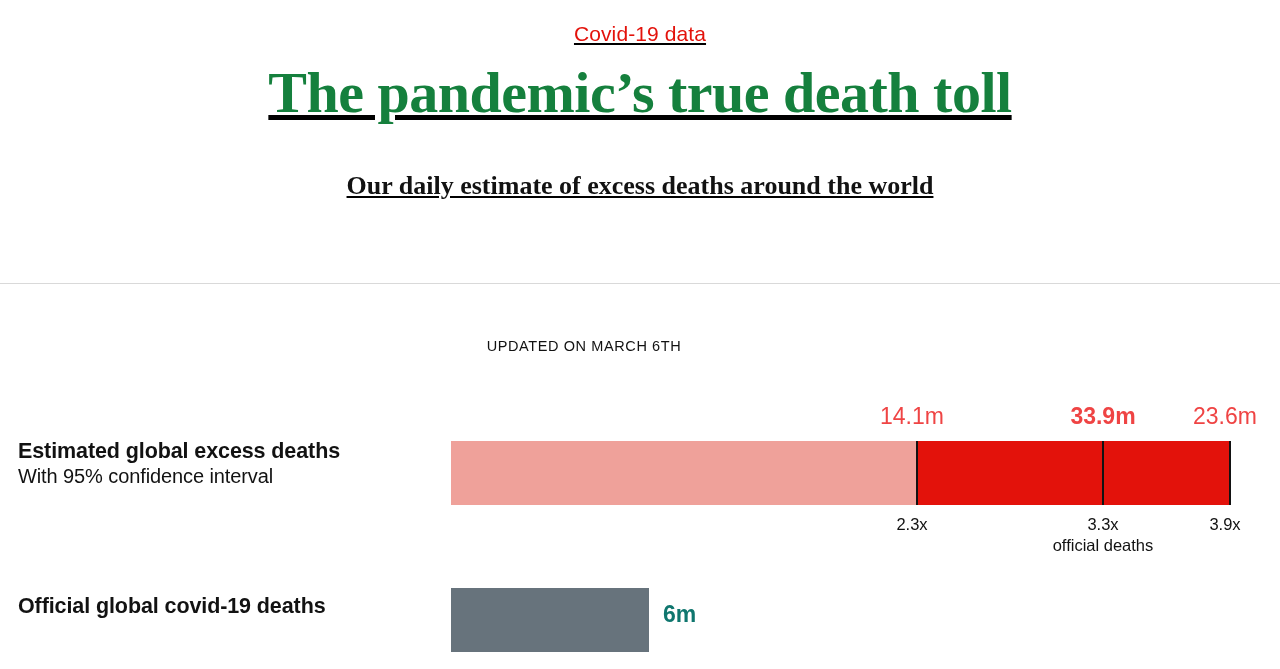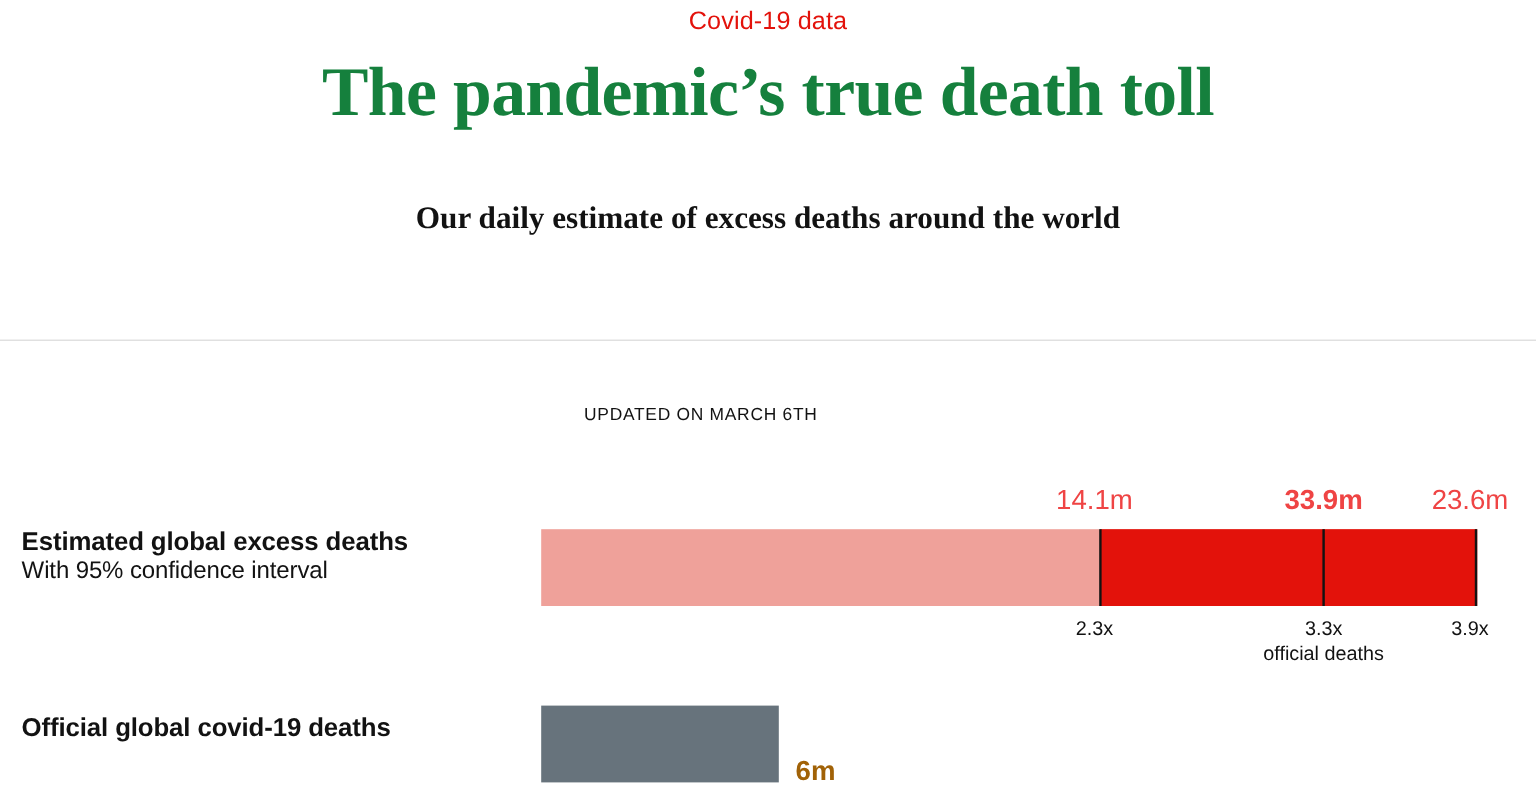--- a/index.html
+++ b/index.html
@@ -10,22 +10,23 @@
     width: 1280px;
     height: 669px;
     background: #ffffff;
     font-family: "Liberation Sans", sans-serif;
     overflow: hidden;
     position: relative;
   }
 
   
   .header {
-    padding-top: 4px;
+    padding-top: 20px;
     text-align: center;
+    text-decoration: underline;
   }
   .kicker {
     color: #E3120B;
     font-family: "Liberation Sans", sans-serif;
     font-size: 21px;
     font-weight: 400;
     letter-spacing: 0.1px;
     line-height: 28px;
   }
   .headline {
@@ -36,21 +37,21 @@
     line-height: 66px;
     margin-top: 12px;
     letter-spacing: -0.5px;
   }
   .subhead {
     font-family: "Liberation Serif", serif;
     font-size: 26px;
     font-weight: 700;
     color: #121212;
     line-height: 32px;
-    margin-top: 56px;
+    margin-top: 44px;
   }
   .rule {
     position: absolute;
     top: 283px;
     left: 0;
     width: 1280px;
     height: 1px;
     background: #d9d9d9;
   }
 
@@ -153,23 +154,22 @@
     top: 305px;
     left: 0;
     height: 64px;
     background: #67737C;
   }
   .official-value {
     position: absolute;
     top: 318px;
     font-size: 23px;
     font-weight: 700;
-    color: #a16207;
+    color: #0f766e;
     white-space: nowrap;
-    margin-top: 28px;
   }
 </style>
 </head>
 <body>
 
 <div class="header">
   <div class="kicker">Covid-19 data</div>
   <h1 class="headline">The pandemic’s true death toll</h1>
   <div class="subhead">Our daily estimate of excess deaths around the world</div>
 </div>

